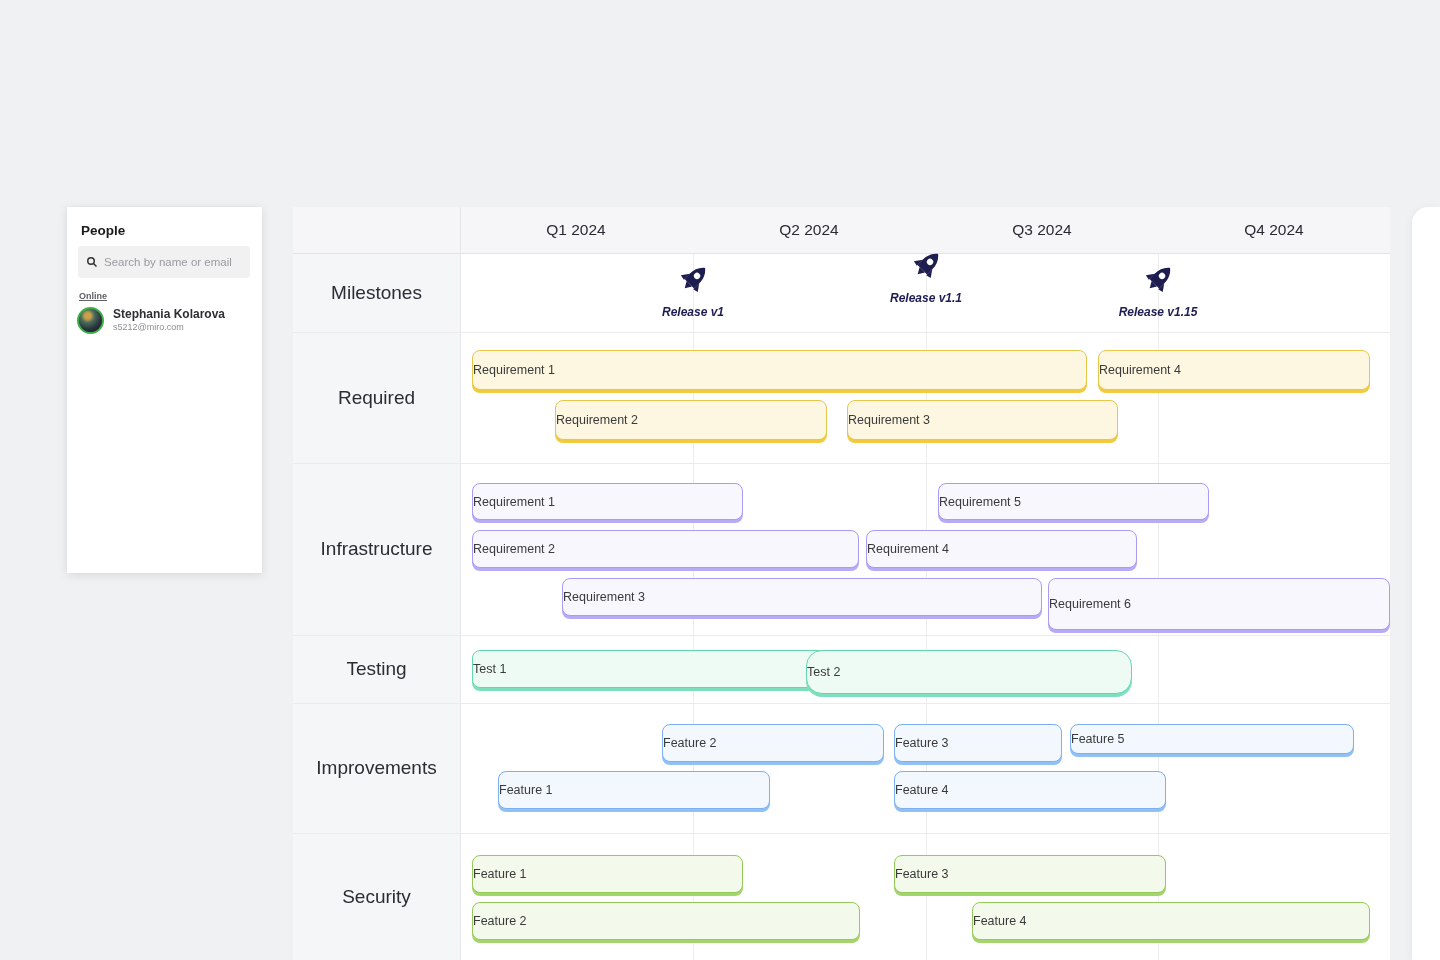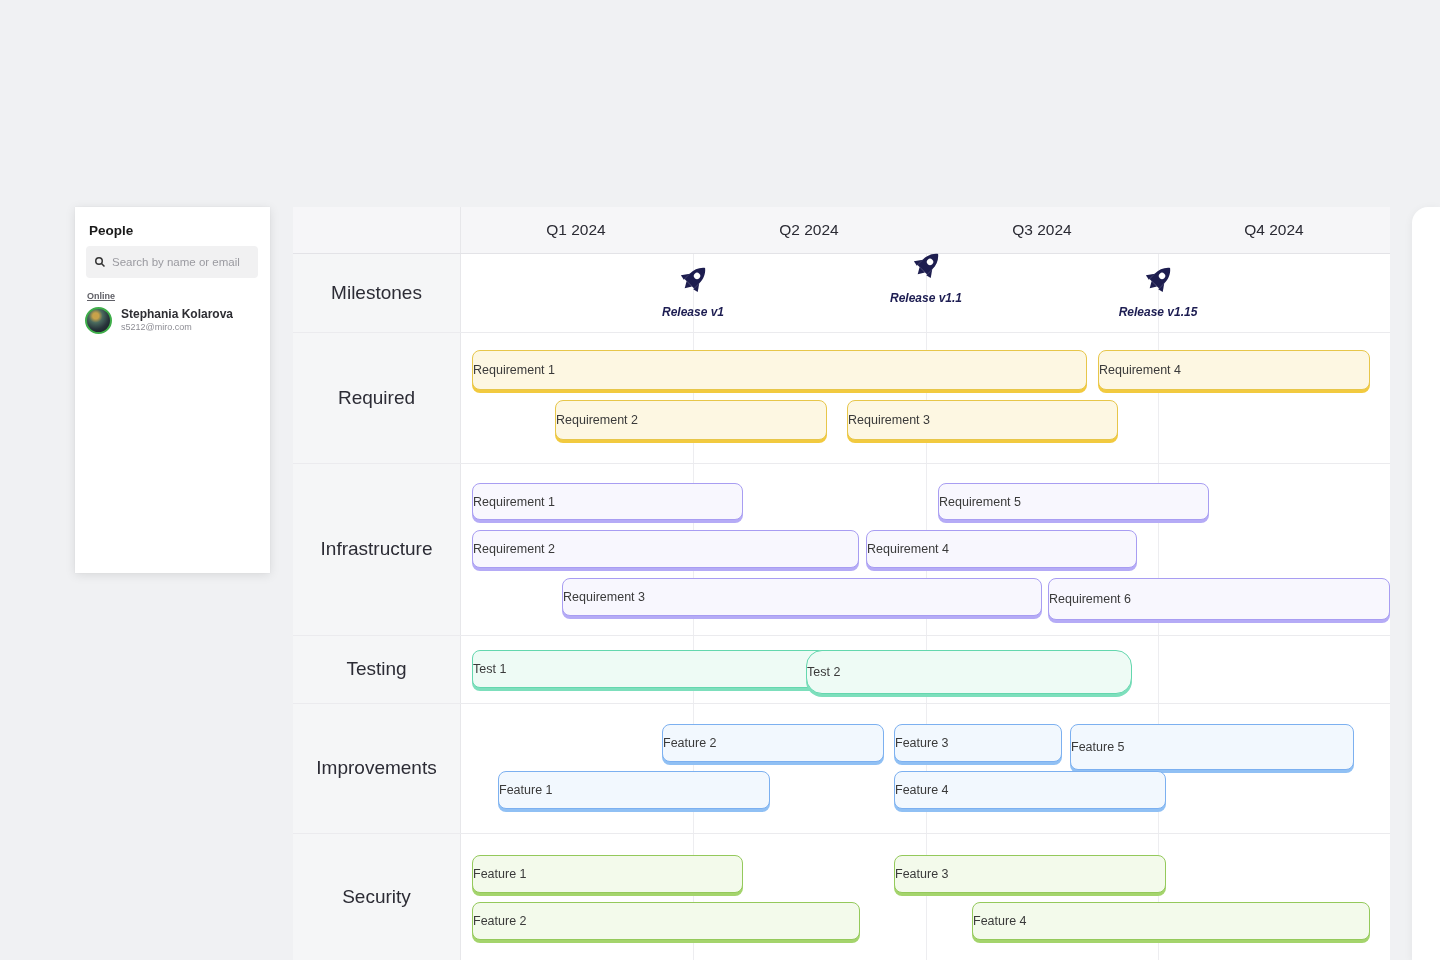--- a/index.html
+++ b/index.html
@@ -1,21 +1,21 @@
 <!DOCTYPE html>
 <html><head>
 <meta charset="utf-8">
 <style>
   * { margin:0; padding:0; box-sizing:border-box; }
   html,body { width:1440px; height:960px; overflow:hidden; }
   body { font-family:"Liberation Sans", sans-serif; background:#f0f1f3; position:relative; }
 
   
   .people-panel {
-    position:absolute; left:75px; top:207px; width:195px; height:366px;
+    position:absolute; left:67px; top:207px; width:195px; height:366px;
     background:#ffffff; border-radius:0;
     box-shadow:0 2px 10px rgba(0,0,0,0.10), 0 0 1px rgba(0,0,0,0.08);
   }
   .people-title { font-size:13.5px; font-weight:bold; color:#1a1a1a; margin:16px 0 0 14px; }
   .people-search {
     position:absolute; left:11px; top:39px; width:172px; height:26px;
     background:#f1f1f2; border-radius:4px; display:flex; align-items:center; padding:16px 8px;
   }
   .people-search svg { flex:0 0 auto; margin-right:6px; }
   .people-search input {
@@ -185,38 +185,38 @@
     </div>
   <div class="bar c-purple" style="left:179px; top:323px; width:387px; height:38px;">
       <span>Requirement 2</span>
     </div>
   <div class="bar c-purple" style="left:573px; top:323px; width:271px; height:38px;">
       <span>Requirement 4</span>
     </div>
   <div class="bar c-purple" style="left:269px; top:371px; width:480px; height:38px;">
       <span>Requirement 3</span>
     </div>
-  <div class="bar c-purple" style="left:755px; top:371px; width:342px; height:42px;">
+  <div class="bar c-purple" style="left:755px; top:371px; width:342px; height:52px;">
       <span>Requirement 6</span>
     </div>
 
   <div class="bar c-mint" style="left:179px; top:443px; width:394px; height:38px;">
       <span>Test 1</span>
     </div>
   <div class="bar c-mint" style="left:513px; top:443px; width:326px; height:44px;border-radius:16px;">
       <span>Test 2</span>
     </div>
 
   <div class="bar c-blue" style="left:369px; top:517px; width:222px; height:38px;">
       <span>Feature 2</span>
     </div>
   <div class="bar c-blue" style="left:601px; top:517px; width:168px; height:38px;">
       <span>Feature 3</span>
     </div>
-  <div class="bar c-blue" style="left:777px; top:517px; width:284px; height:46px;">
+  <div class="bar c-blue" style="left:777px; top:517px; width:284px; height:30px;">
       <span>Feature 5</span>
     </div>
   <div class="bar c-blue" style="left:205px; top:564px; width:272px; height:38px;">
       <span>Feature 1</span>
     </div>
   <div class="bar c-blue" style="left:601px; top:564px; width:272px; height:38px;">
       <span>Feature 4</span>
     </div>
 
   <div class="bar c-green" style="left:179px; top:648px; width:271px; height:38px;">

